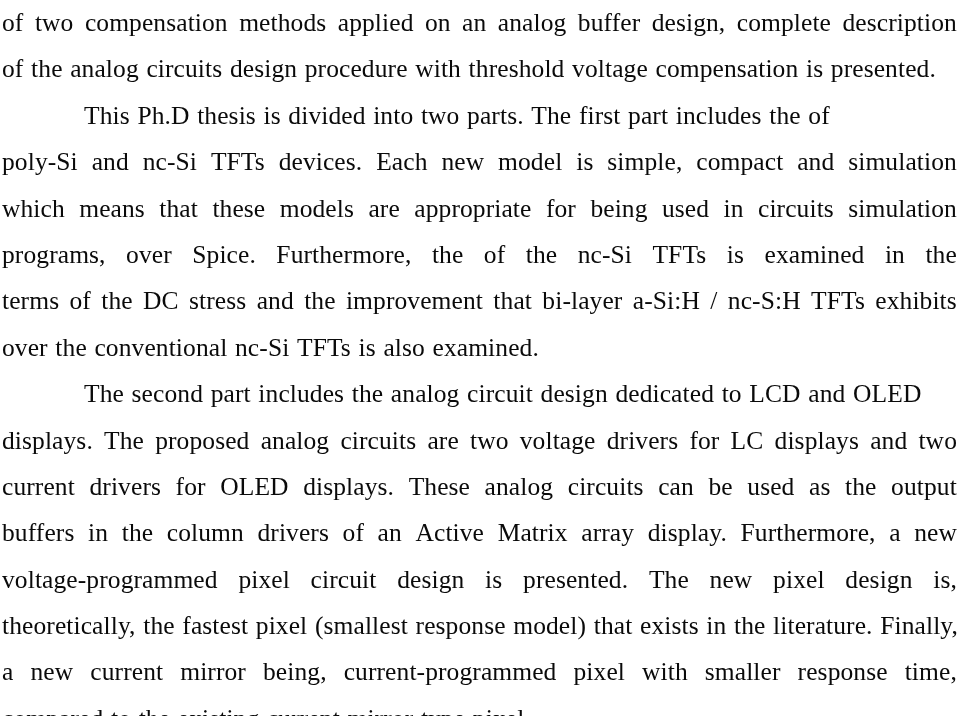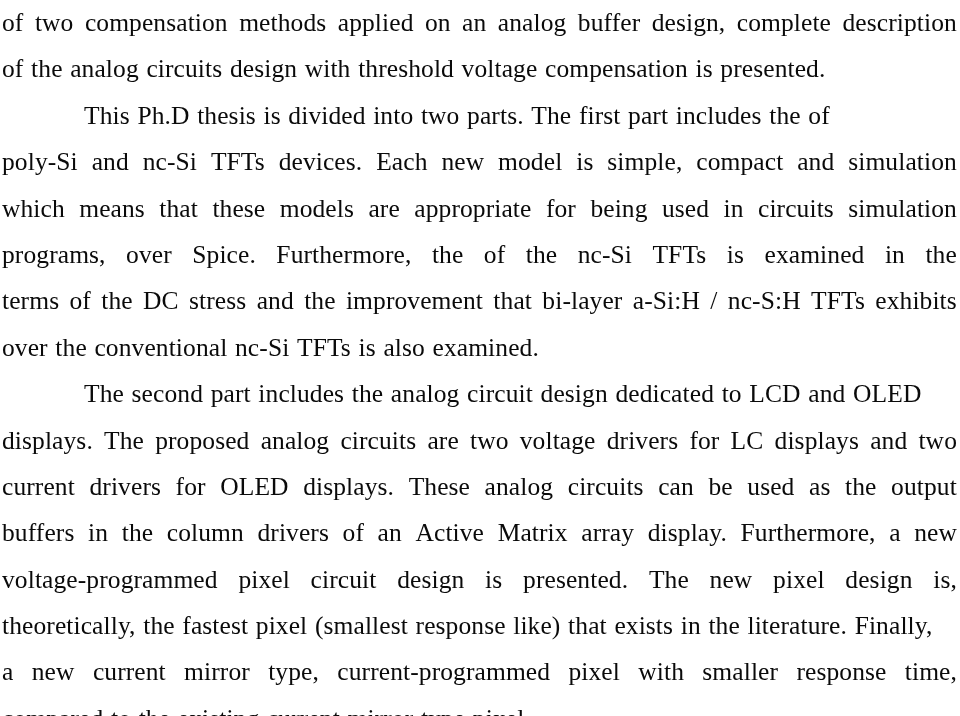--- a/index.html
+++ b/index.html
@@ -80,20 +80,21 @@
         <span class="w">design,</span>
         <span class="w">complete</span>
         <span class="w">description</span>
       </div>
       <div class="line ragged">
         <span class="w">of</span>
         <span class="w">the</span>
         <span class="w">analog</span>
         <span class="w">circuits</span>
         <span class="w">design</span>
+        <span class="w">procedure</span>
         <span class="w">with</span>
         <span class="w">threshold</span>
         <span class="w">voltage</span>
         <span class="w">compensation</span>
         <span class="w">is</span>
         <span class="w">presented.</span>
       </div>
       <div class="line ragged indent">
         <span class="w">This</span>
         <span class="w">Ph.D</span>
@@ -258,34 +259,34 @@
         <span class="w">design</span>
         <span class="w">is,</span>
       </div>
       <div class="line ragged">
         <span class="w">theoretically,</span>
         <span class="w">the</span>
         <span class="w">fastest</span>
         <span class="w">pixel</span>
         <span class="w">(smallest</span>
         <span class="w">response</span>
-        <span class="w">like)</span>
+        <span class="w">model)</span>
         <span class="w">that</span>
         <span class="w">exists</span>
         <span class="w">in</span>
         <span class="w">the</span>
         <span class="w">literature.</span>
         <span class="w">Finally,</span>
       </div>
       <div class="line justify">
         <span class="w">a</span>
         <span class="w">new</span>
         <span class="w">current</span>
         <span class="w">mirror</span>
-        <span class="w">type,</span>
+        <span class="w">being,</span>
         <span class="w">current-programmed</span>
         <span class="w">pixel</span>
         <span class="w">with</span>
         <span class="w">smaller</span>
         <span class="w">response</span>
         <span class="w">time,</span>
       </div>
       <div class="line ragged">
         <span class="w">compared</span>
         <span class="w">to</span>

